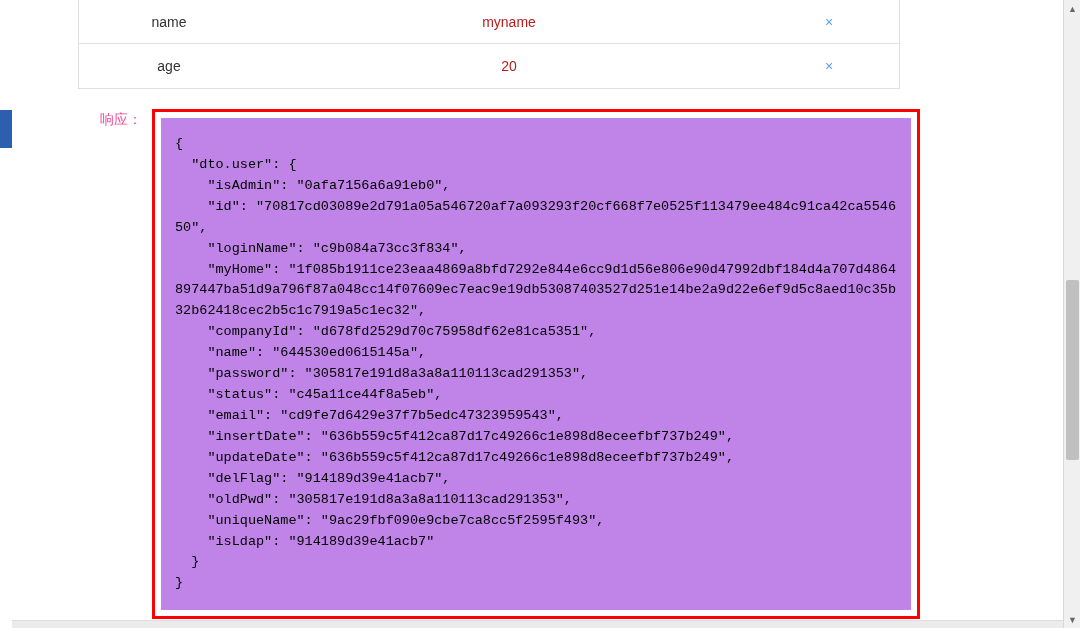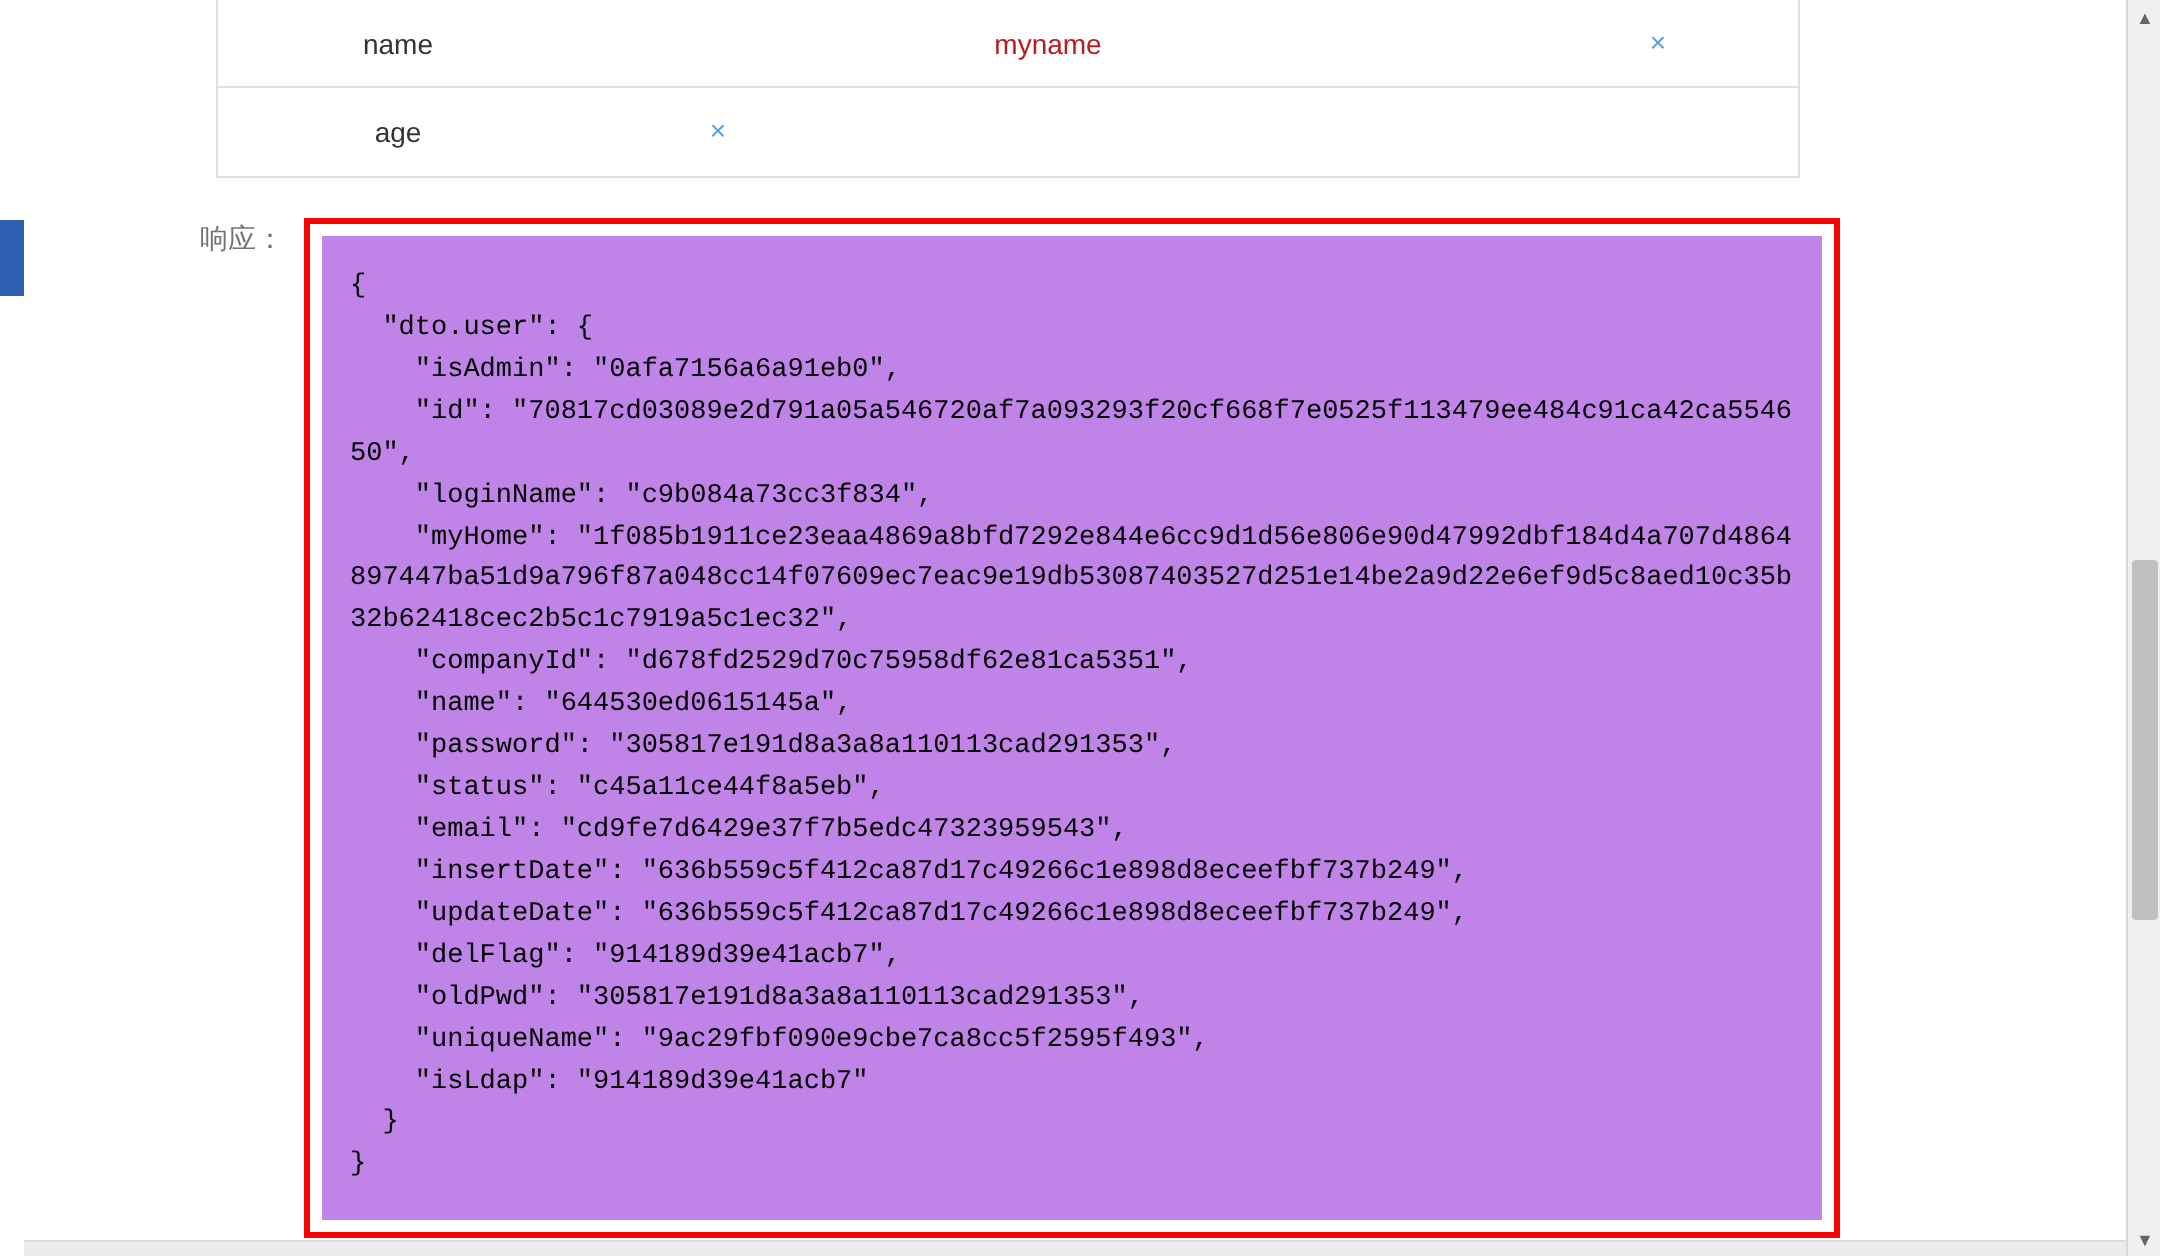--- a/index.html
+++ b/index.html
@@ -33,21 +33,21 @@
     }
     .content-wrapper {
       position: absolute;
       left: 12px;
       top: 0;
       right: 0;
       bottom: 0;
       padding: 0 0 20px 0;
     }
     .table-container {
-      margin-left: 96px;
+      margin-left: 66px;
       margin-right: 180px;
       border: 1px solid #e0e0e0;
       border-top: none;
     }
     .table-row {
       display: flex;
       border-bottom: 1px solid #e0e0e0;
       height: 44px;
       align-items: center;
       background: #fff;
@@ -81,21 +81,21 @@
     .response-section {
       display: flex;
       margin-top: 20px;
       align-items: flex-start;
     }
     .response-label {
       width: 140px;
       text-align: right;
       padding-right: 10px;
       font-size: 14px;
-      color: #737373;
+      color: #ec4899;
       padding-top: 2px;
     }
     .response-box-wrapper {
       border: 3px solid #ff0000;
       padding: 6px;
       margin-right: 160px;
       flex: 1;
     }
     .response-box {
       background: #c084e8;
@@ -171,20 +171,21 @@
   <div class="table-container">
     <div class="table-row">
       <div class="cell-key">name</div>
       <div class="cell-value">myname</div>
       <div class="cell-action">
         <span class="close-icon">×</span>
       </div>
     </div>
     <div class="table-row">
       <div class="cell-key">age</div>
+      <div class="cell-value">20</div>
       <div class="cell-action">
         <span class="close-icon">×</span>
       </div>
     </div>
   </div>
 
   <div class="response-section">
     <div class="response-label">响应：</div>
     <div class="response-box-wrapper">
       <div class="response-box">{

